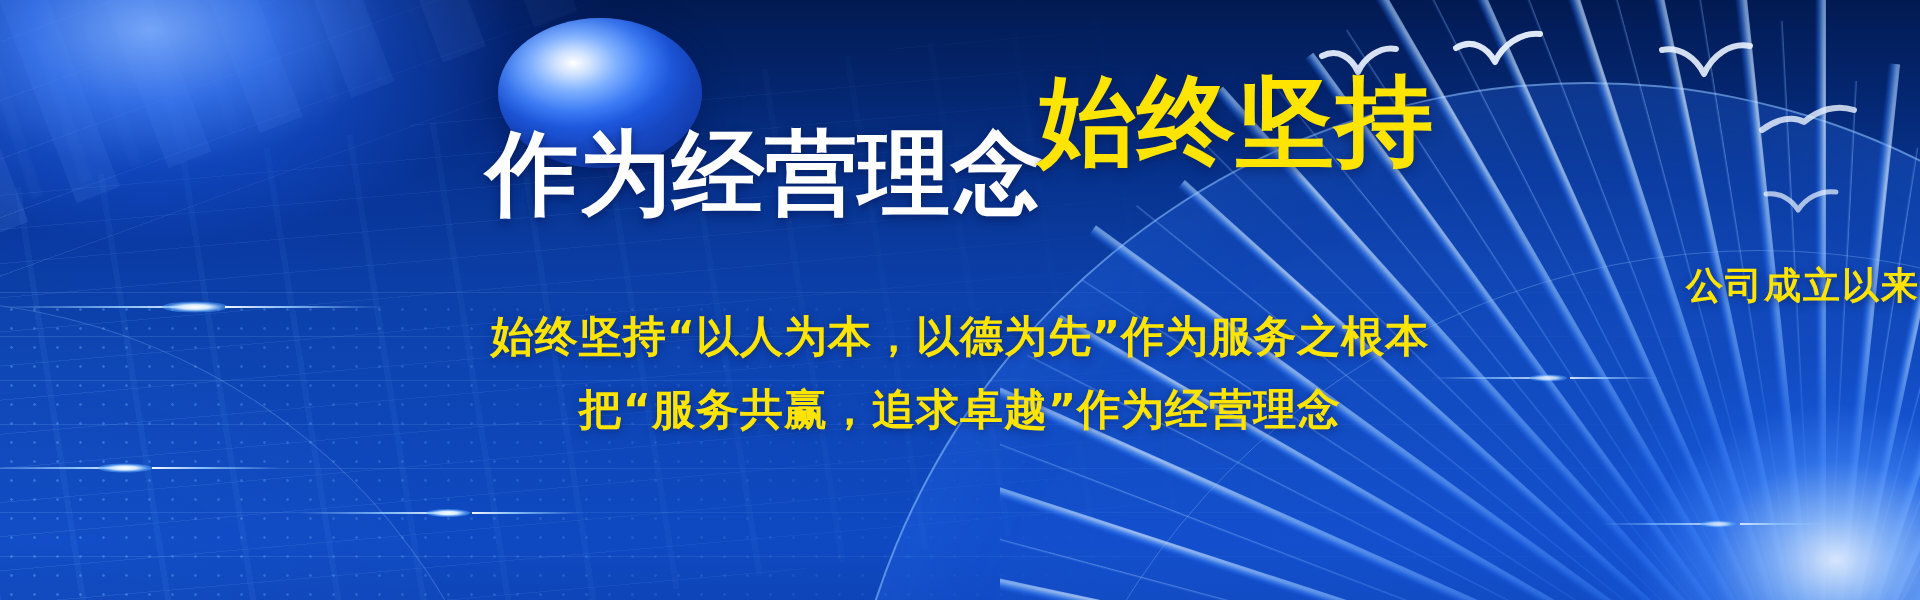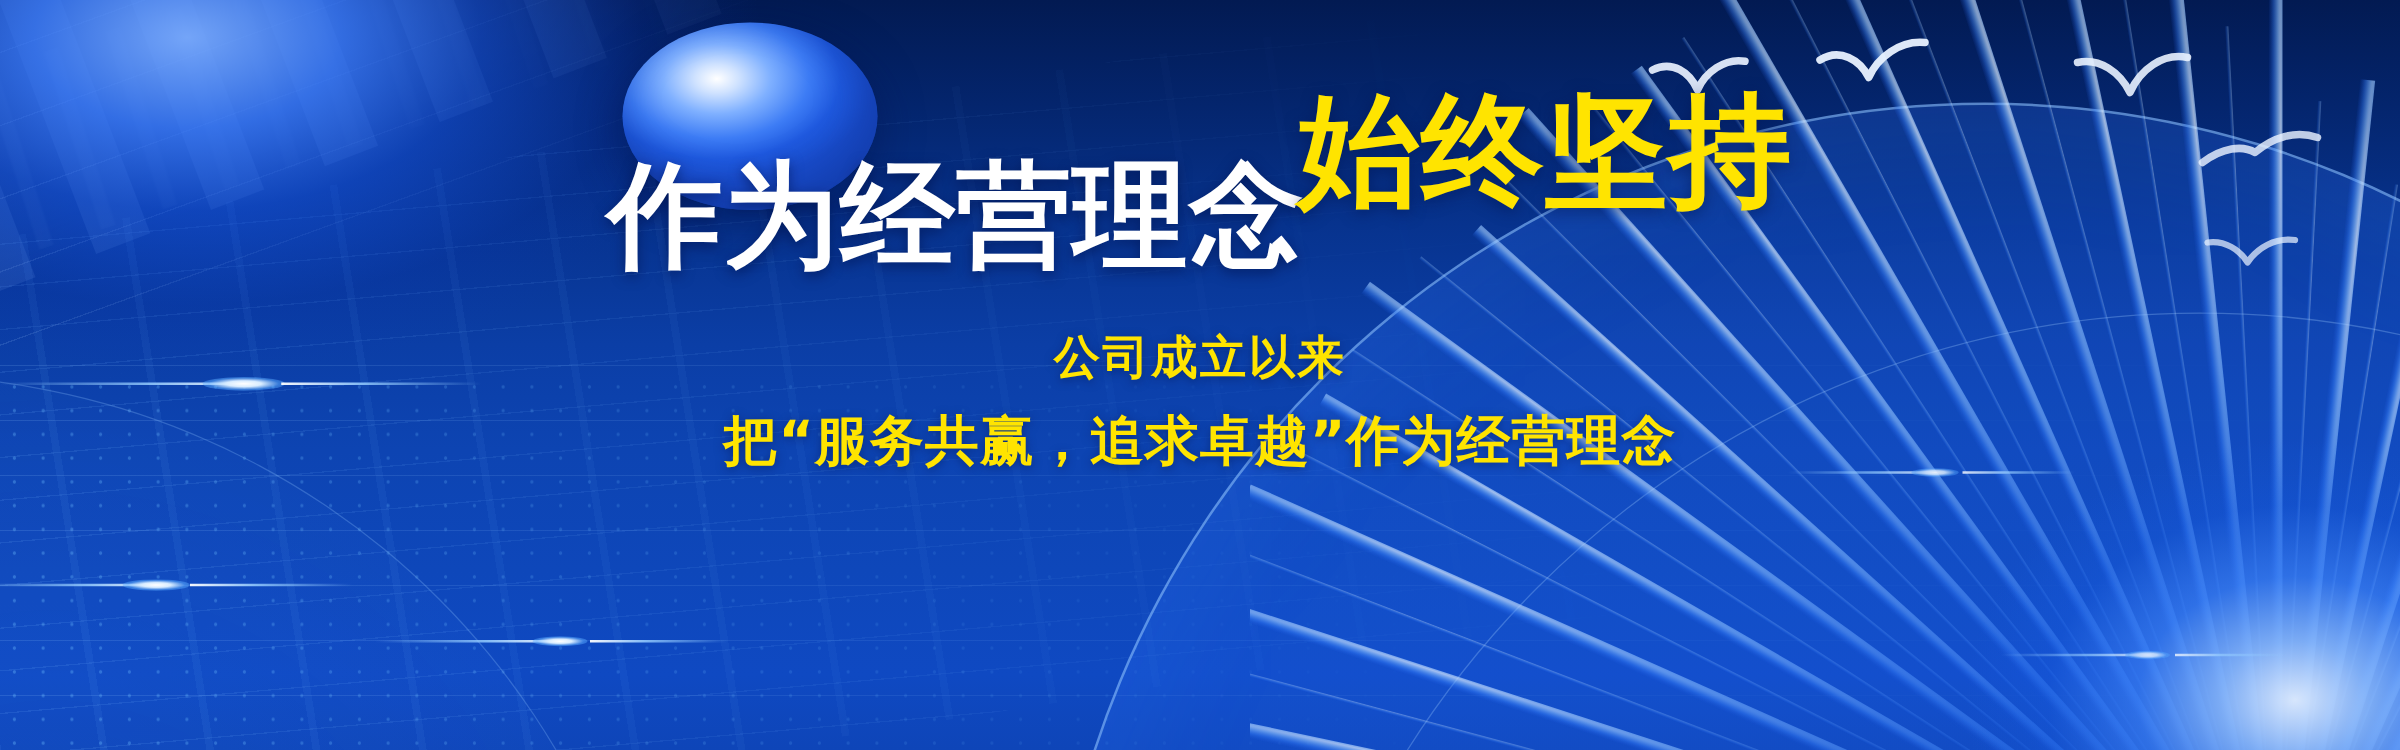--- a/index.html
+++ b/index.html
@@ -254,21 +254,21 @@
     position:absolute;
     left:0; right:0; top:262px;
     text-align:center;
   }
   .sub-line{
     color:#ffe400;
     font-weight:bold;
     white-space:nowrap;
     text-shadow:0 2px 8px rgba(0,20,80,.5);
   }
-  #sub-line-0{font-size:37px;line-height:1.28;letter-spacing:2px;}
+  #sub-line-0{font-size:37px;line-height:1.28;letter-spacing:2px;text-align:right;}
   #sub-line-1{font-size:43px;line-height:1.3;letter-spacing:1px;}
   #sub-line-2{font-size:43px;line-height:1.3;letter-spacing:1px;margin-top:17px;}
 </style>
 </head>
 <body>
 
 <div id="banner">
 
   <div class="layer" id="bg-base"></div>
 
@@ -481,17 +481,18 @@
   </div>
 
   <div id="content">
 
     <div id="headline">
       <span class="part" id="headline-white">作为经营理念</span><span class="part" id="headline-yellow">始终坚持</span>
     </div>
 
     <div id="subtext">
       <div class="sub-line" id="sub-line-0">公司成立以来</div>
+      <div class="sub-line" id="sub-line-1">始终坚持“以人为本，以德为先”作为服务之根本</div>
       <div class="sub-line" id="sub-line-2">把“服务共赢，追求卓越”作为经营理念</div>
     </div>
 
   </div>
 </div>
 
 </body></html>

